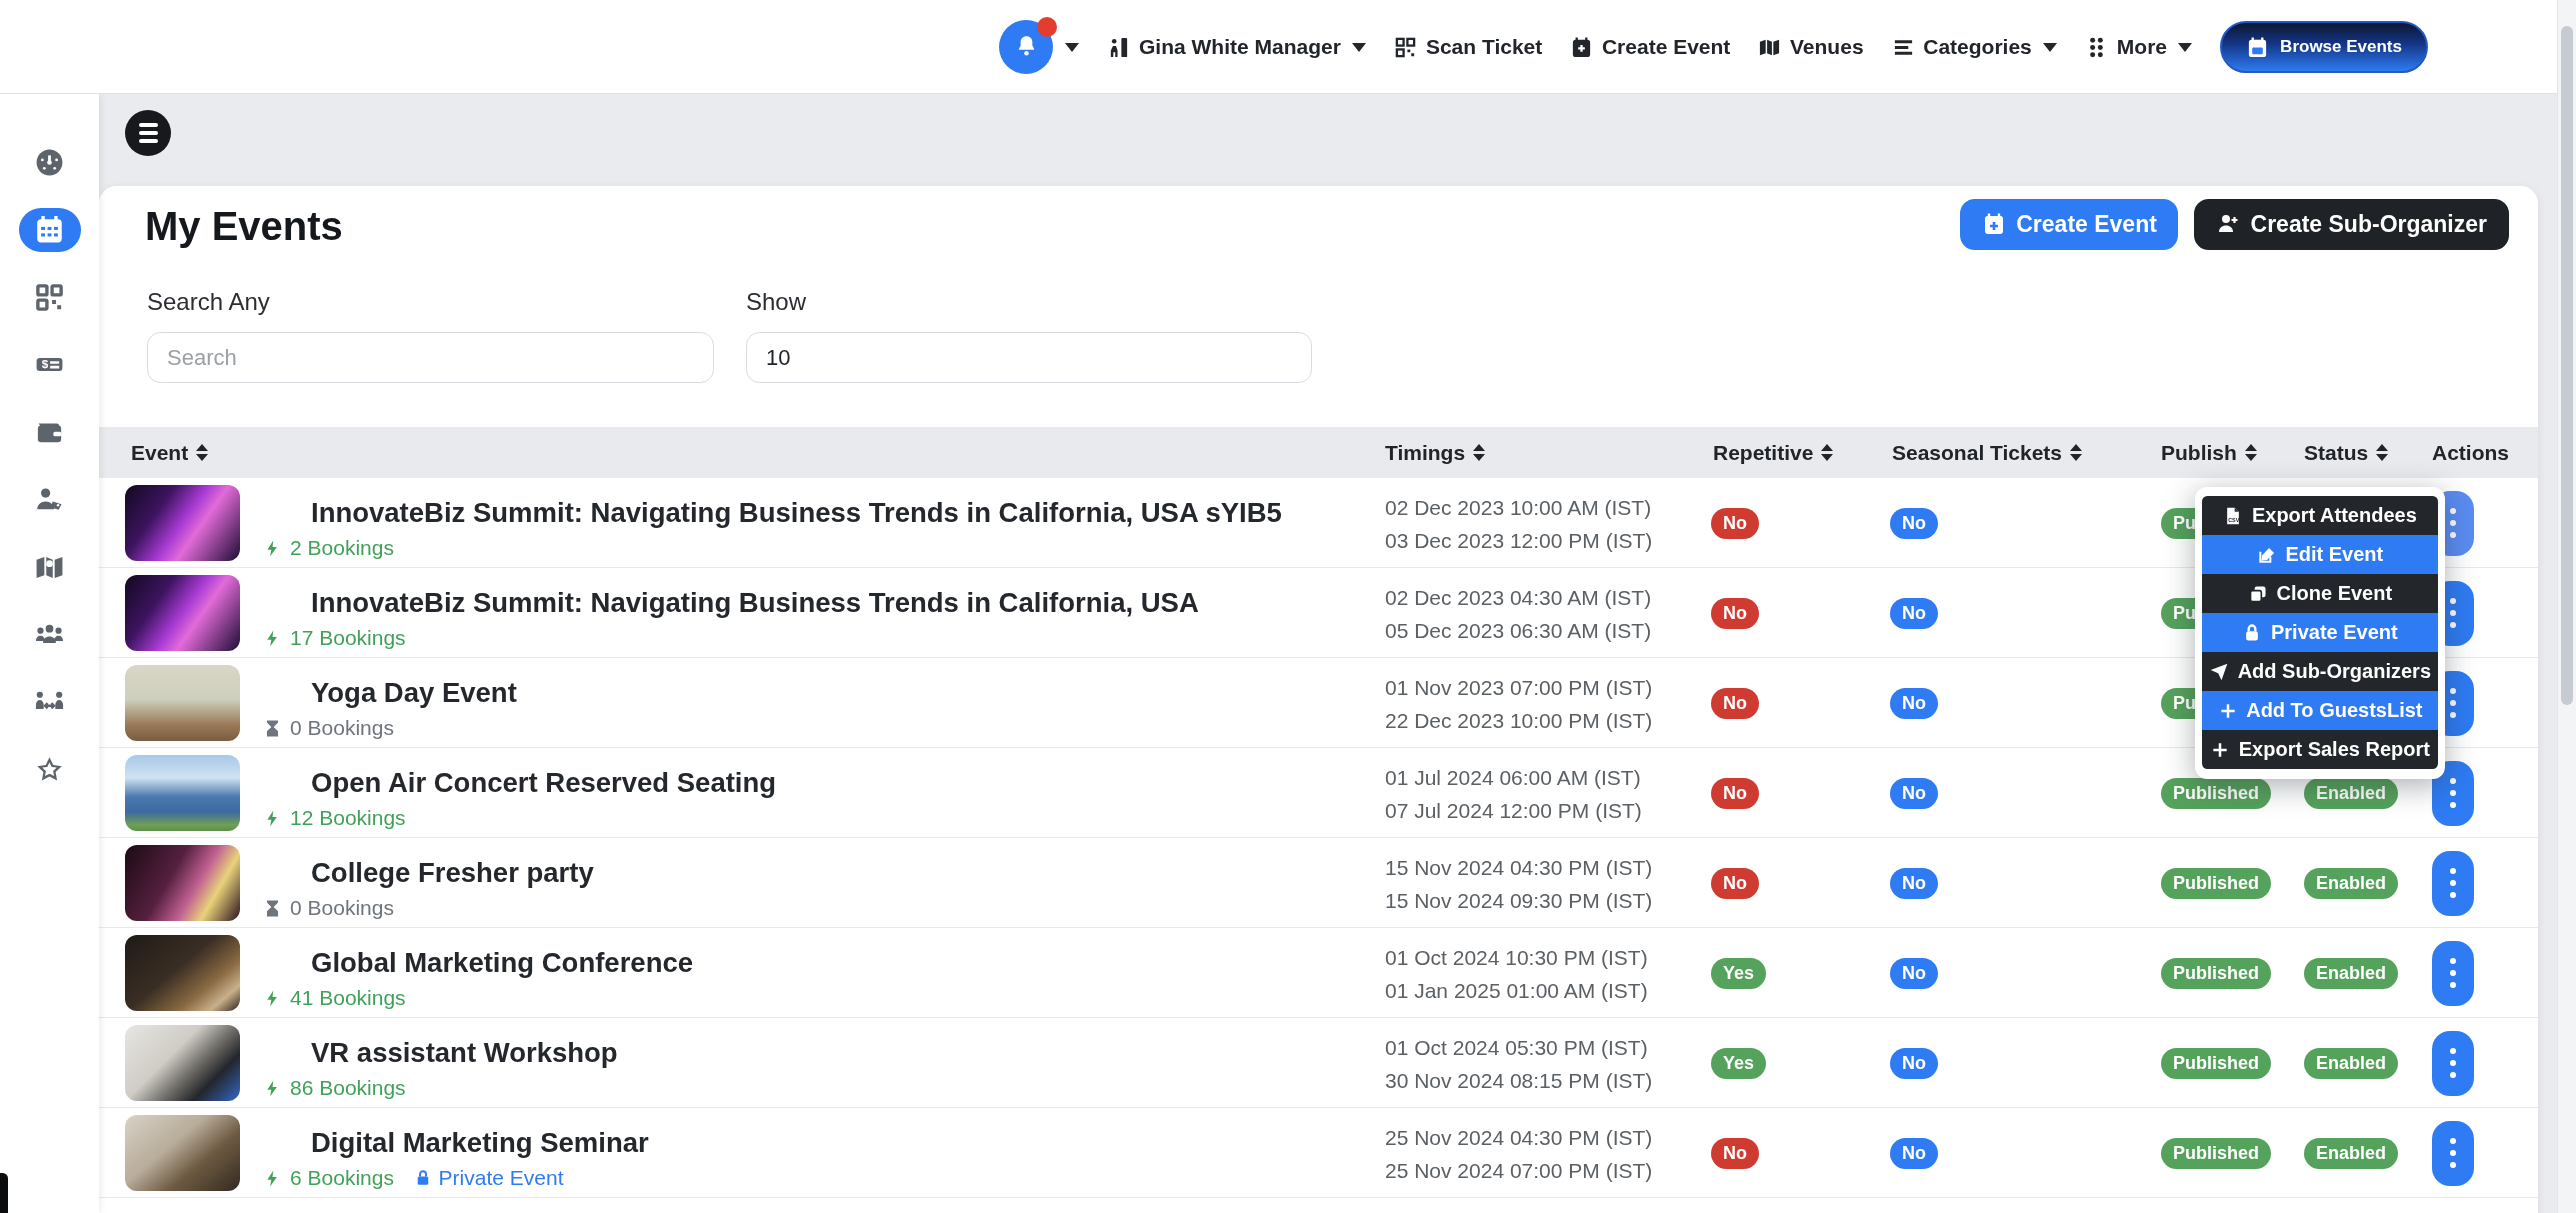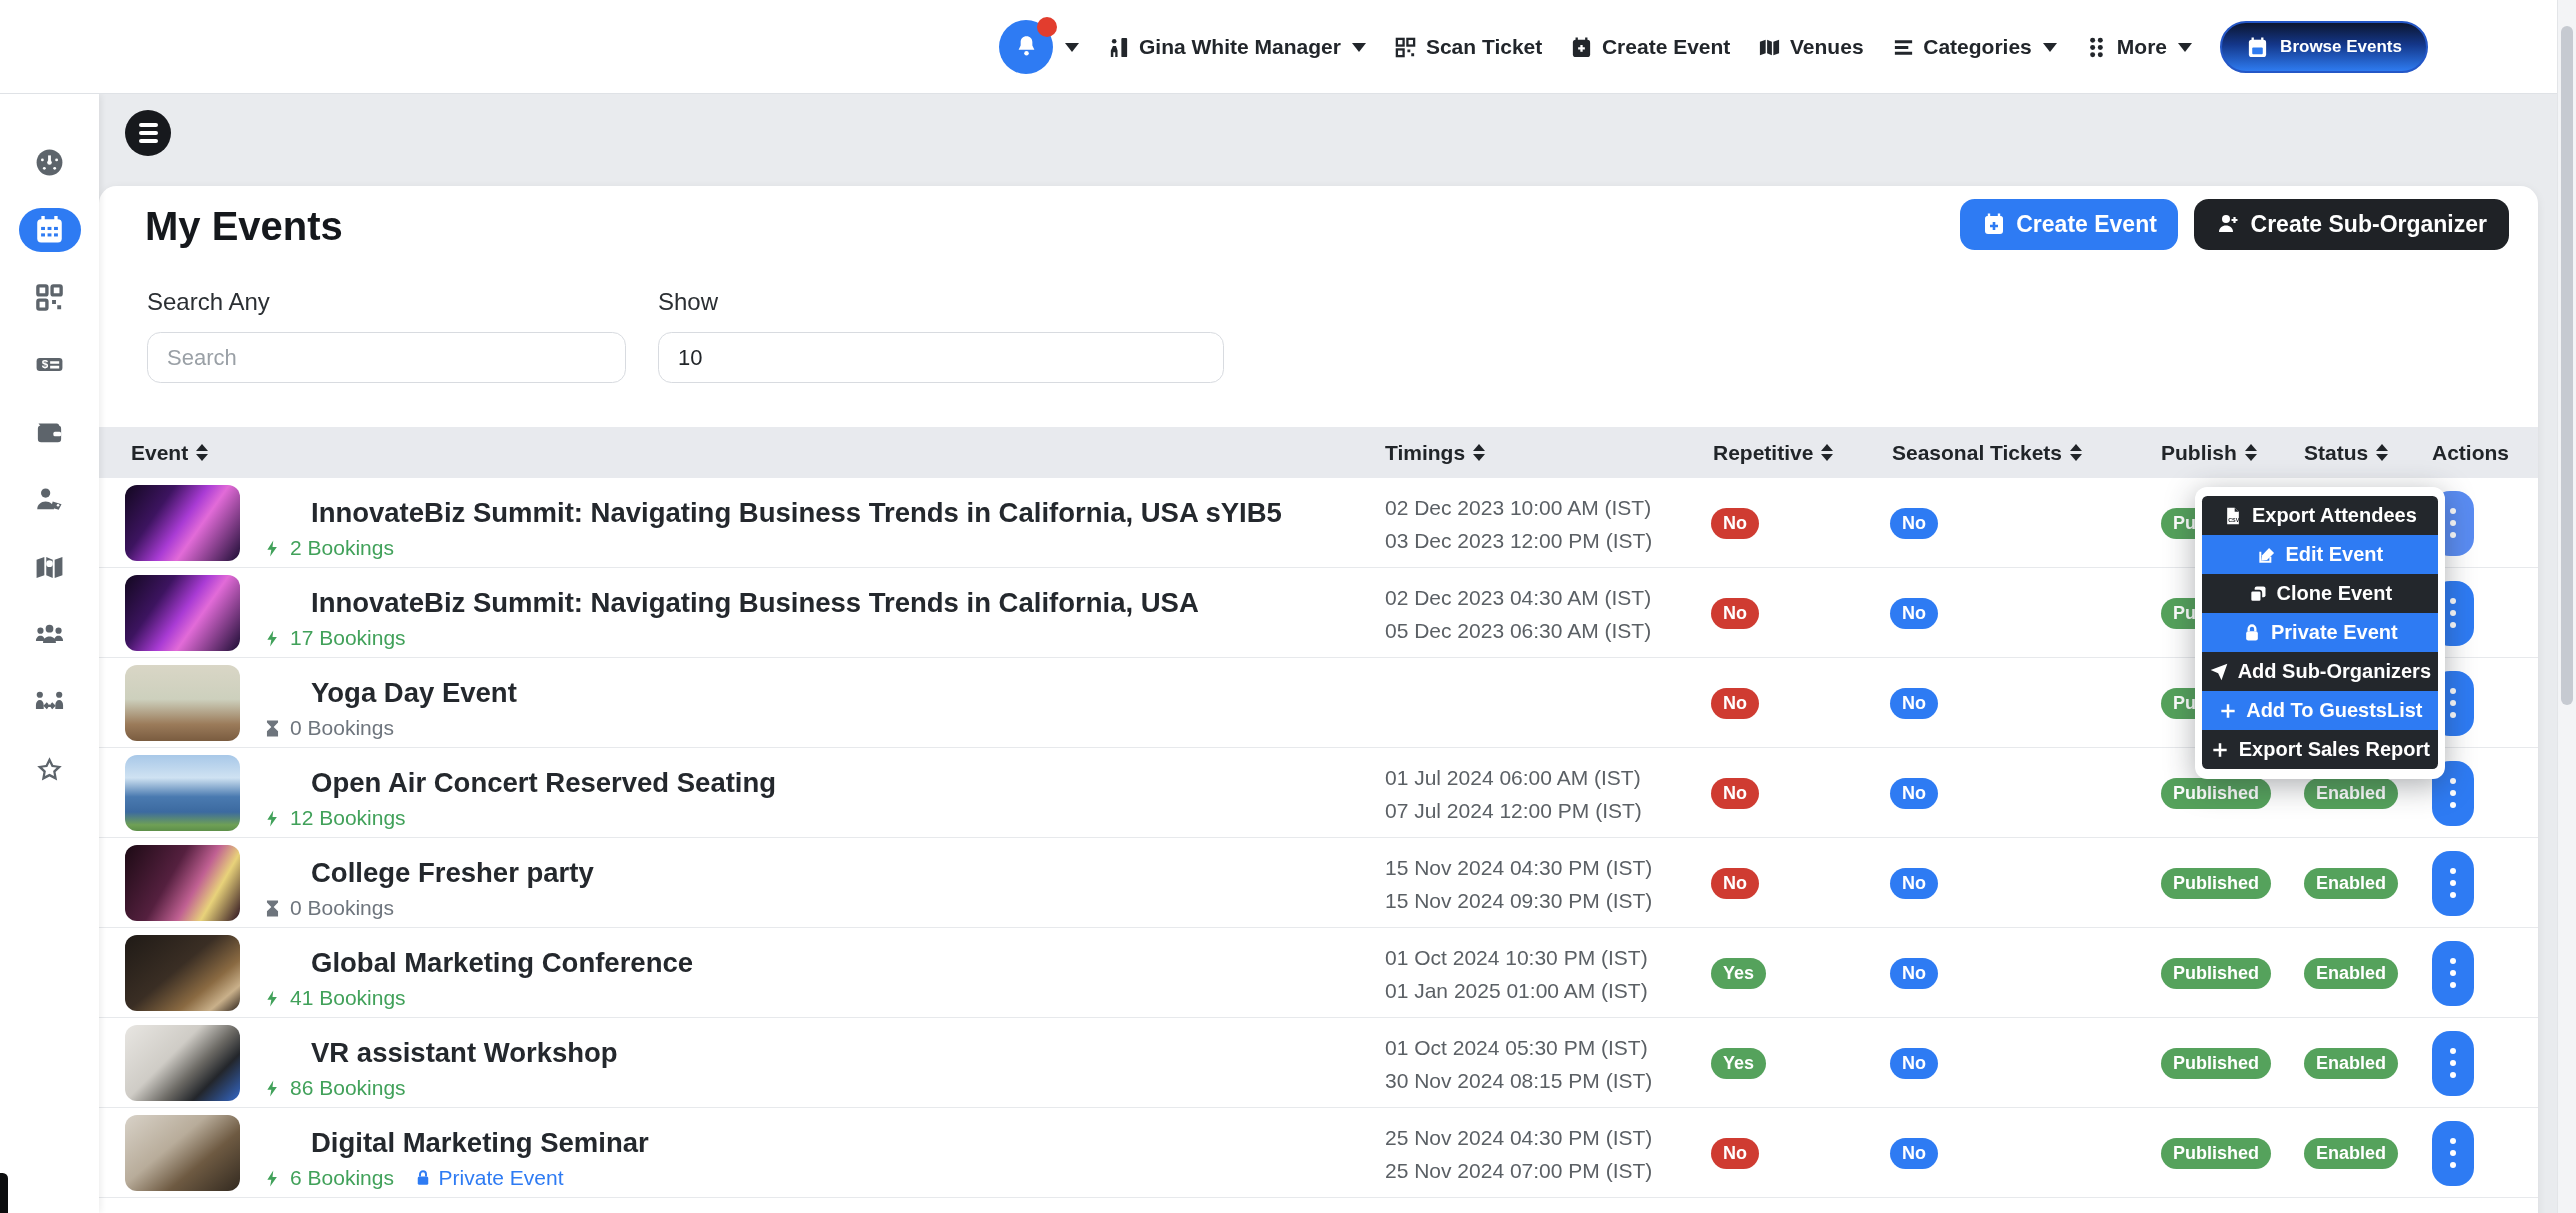--- a/index.html
+++ b/index.html
@@ -51,21 +51,21 @@
          display:flex; align-items:center; gap:10.7px; border:none; cursor:pointer; white-space:nowrap; }
   .btn svg { width:24px; height:24px; }
   .btn-blue { background:#2e7bf3; }
   .btn-dark { background:#1f2226; }
 
   .filters { position:absolute; left:48px; top:102px; display:flex; gap:32px; }
   .filter label { display:block; font-size:24px; color:#2b2f33; margin-bottom:16px; }
   .filter input { height:51px; border:1.3px solid #d8dbe0; border-radius:13.4px; font-size:22px; padding:0 19px; color:#212529;
                   font-family:"Liberation Sans","DejaVu Sans",sans-serif; outline:none; background:#fff; }
   .filter input::placeholder { color:#9aa0a6; }
-  .in-search { width:479px; } .in-show { width:566px; }
+  .in-search { width:567px; } .in-show { width:566px; }
 
   
   .thead { position:absolute; left:0; right:0; top:241px; height:51px; background:#e8eaee; }
   .th { position:absolute; top:0; height:51px; display:flex; align-items:center; gap:8px; font-size:21px; font-weight:700; color:#212529; cursor:pointer; }
   .th-event{left:32px;} .th-timings{left:1286px;} .th-rep{left:1614px;} .th-seasonal{left:1793px;}
   .th-publish{left:2062px;} .th-status{left:2205px;} .th-actions{left:2333px; cursor:default;}
   .sort { display:flex; flex-direction:column; gap:3.4px; }
   .sort i { width:0; height:0; border-left:6px solid transparent; border-right:6px solid transparent; }
   .sort .up { border-bottom:7.4px solid #212529; }
   .sort .dn { border-top:7.4px solid #212529; }
@@ -421,20 +421,24 @@
         <div class="row">
           <div class="thumb v-yoga"></div>
           <div class="etitle">Yoga Day Event</div>
           <div class="bk v-hourglass">
 
             <svg class="ic-hourglass" viewBox="0 0 24 24" fill="currentColor">
                 <path d="M5 2h14v2.5l-5.5 5.5L19 15.5V22H5v-6.5L10.5 10 5 4.5z"></path>
               </svg>
             <span class="lbl">0 Bookings</span>
           </div>
+          <div class="timings">
+              <div>01 Nov 2023 07:00 PM (IST)</div>
+              <div>22 Dec 2023 10:00 PM (IST)</div>
+            </div>
           <span class="badge b-rep v-red">No</span>
           <span class="badge b-seasonal v-blue">No</span>
           <span class="badge b-publish v-green">Published</span>
           <span class="badge b-status v-green">Enabled</span>
           <button class="kebab">
               <span class="kdots"></span>
             </button>
         </div>
 
         <div class="row">

